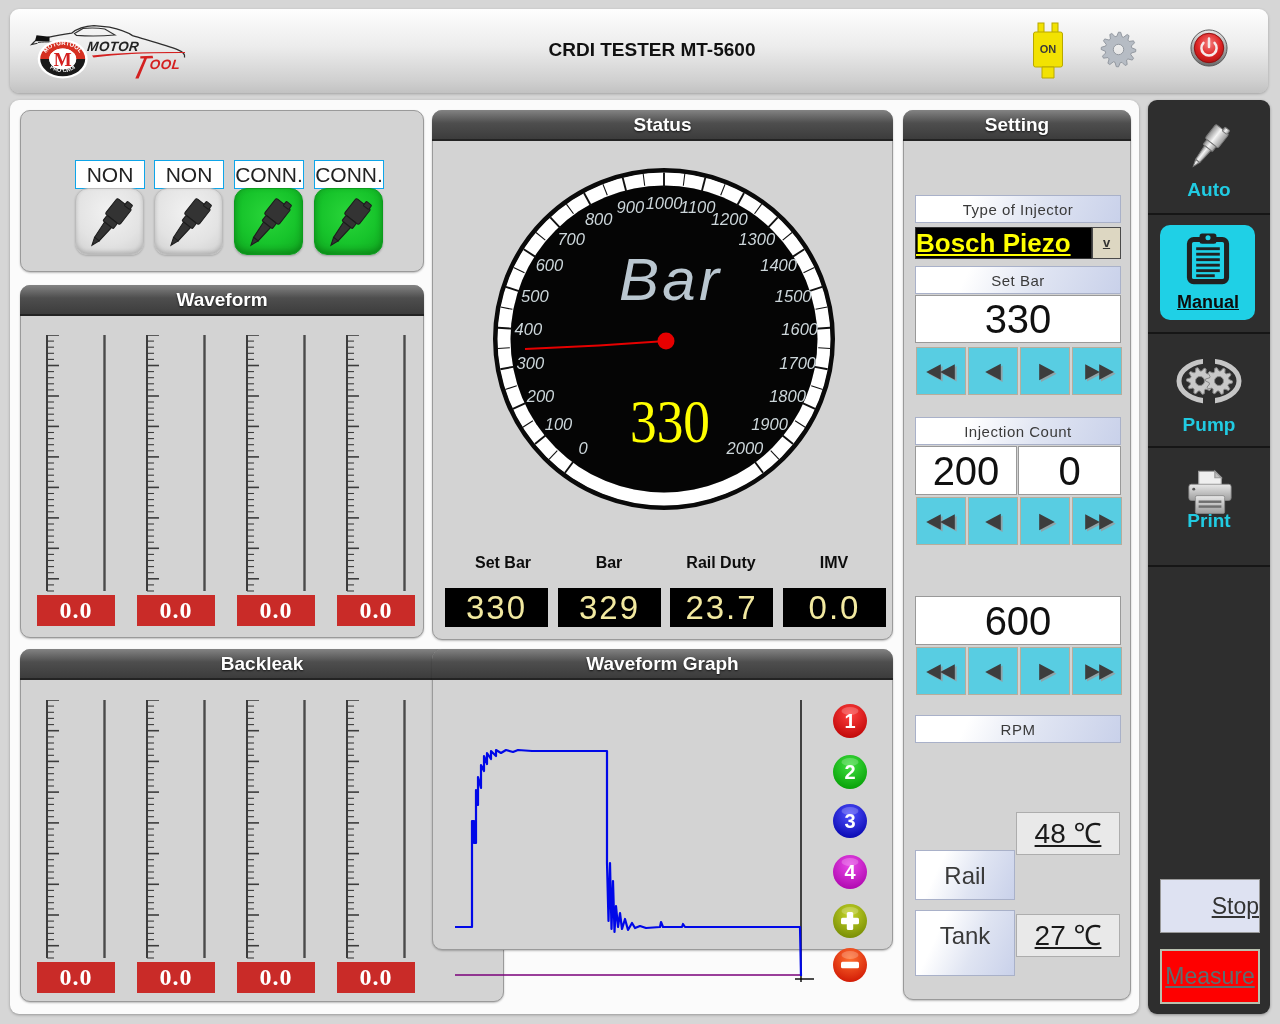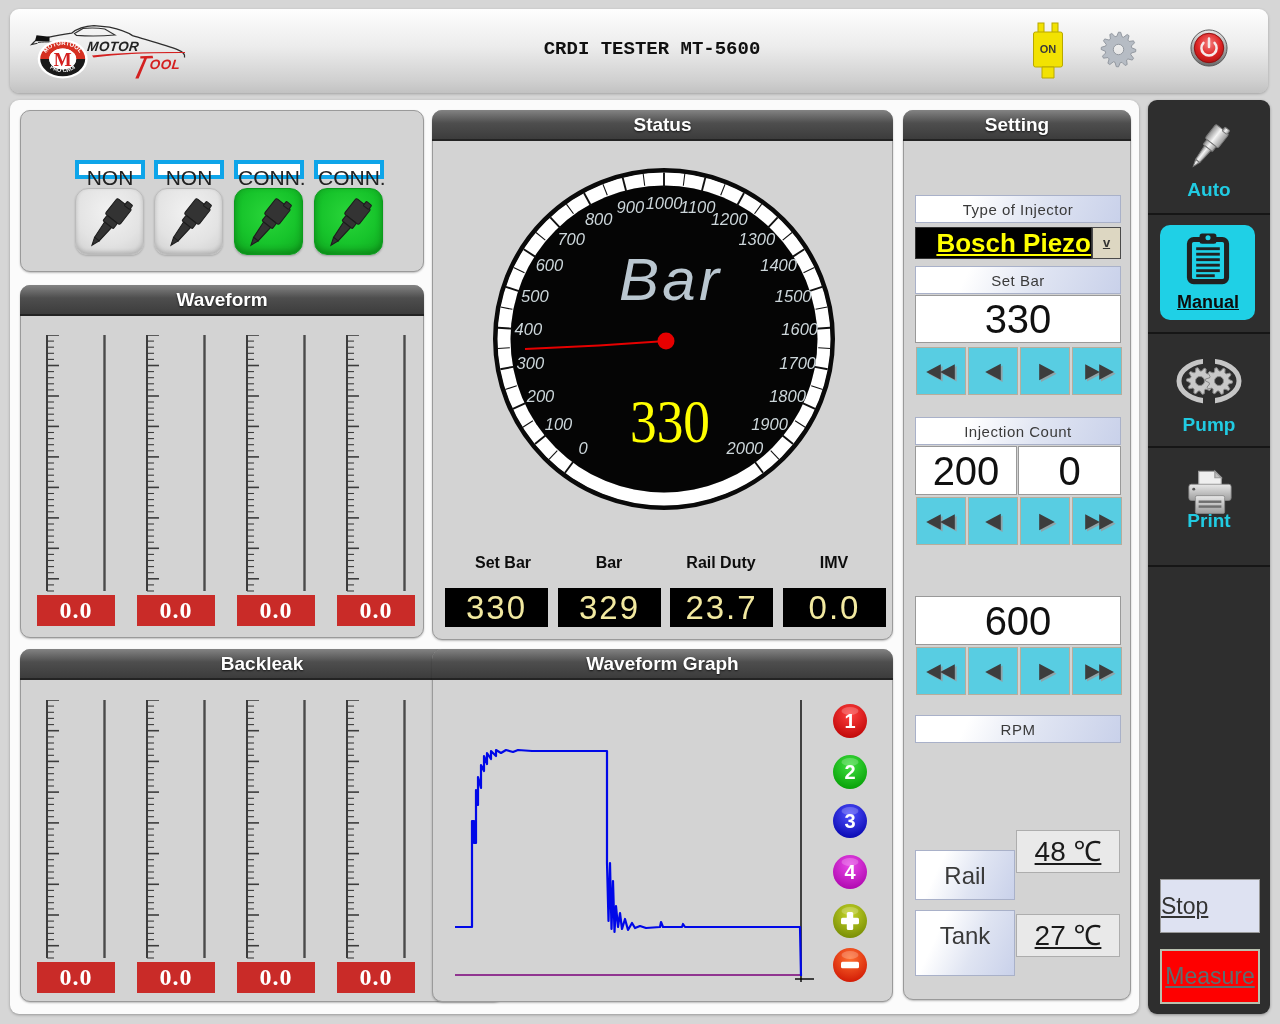--- a/index.html
+++ b/index.html
@@ -1,32 +1,32 @@
 <!DOCTYPE html>
 <html><head><meta charset="utf-8">
 <style>
 * { margin:0; padding:0; box-sizing:border-box; }
 html,body { width:1280px; height:1024px; background:#d6d6d6; font-family:"Liberation Sans", sans-serif; overflow:hidden; position:relative; }
 .abs { position:absolute;text-decoration:underline; }
 #header { position:absolute; left:10px; top:9px; width:1258px; height:84px; border-radius:9px;
   background:linear-gradient(#fefefe, #ececec 45%, #d0d0d0 85%, #c2c2c2); box-shadow:0 1px 3px rgba(0,0,0,0.25); }
-#title { position:absolute; left:392px; top:29px; width:500px; text-align:center; font-size:19px; font-weight:bold; color:#111; line-height:23px;font-family:Liberation Mono, monospace; }
+#title { position:absolute; left:392px; top:29px; width:500px; text-align:center; font-size:19px; font-weight:bold; color:#111; line-height:23px; }
 #container { position:absolute; left:10px; top:100px; width:1129px; height:914px; background:#fbfbfb; border-radius:9px; box-shadow:0 1px 3px rgba(0,0,0,0.3); }
 #sidebar { position:absolute; left:1148px; top:100px; width:122px; height:914px; background:#2e2e2e; border-radius:9px; box-shadow:0 1px 3px rgba(0,0,0,0.35); }
 .panel { position:absolute; background:#d3d3d3; border:1px solid #9a9a9a; border-radius:10px; box-shadow:0 1px 2px rgba(0,0,0,0.25); }
 .phead { position:absolute; left:-1px; top:-1px; right:-1px; height:31px; border-radius:10px 10px 0 0;
   background:linear-gradient(#838383, #4e4e4e 45%, #3c3c3c); border-bottom:2px solid #232323;
   color:#fff; font-weight:bold; font-size:19px; text-align:center; line-height:29px; text-shadow:0 1px 2px rgba(0,0,0,0.7); }
 .redbox { position:absolute; width:78px; height:31px; background:#c92b28; color:#fff; font-weight:bold;
   font-size:24px; font-family:"Liberation Serif", serif; text-align:center; line-height:30px; letter-spacing:1px; }
 .cyanbtn { position:absolute; width:50px; height:48px; background:#58cde2; border:1px solid #b6ad9c; }
 .slabel { position:absolute; width:206px; height:28px; background:linear-gradient(115deg, #ffffff 25%, #dfe4f2 60%, #c9d1ea);
   border:1px solid #a9b1c9; text-align:center; font-size:15px; color:#3a3a3a; line-height:27px; letter-spacing:0.5px; }
 .sval { position:absolute; background:#fff; border:1px solid #999; text-align:center; font-size:40px; color:#101010; }
-.injlabel { position:absolute; width:70px; height:19px; background:#fff; border:4px solid #0ea5e9; text-align:center; font-size:21px; color:#222; line-height:28px; }
+.injlabel { position:absolute; width:70px; height:29px; background:#fff; border:1px solid #0ea5e9; text-align:center; font-size:21px; color:#222; line-height:28px; }
 .injbtn { position:absolute; width:69px; height:67px; border-radius:13px; }
 .injbtn.off { background:radial-gradient(circle at 50% 35%, #f2f2f2, #e3e3e3 60%, #cfcfcf); box-shadow:inset 0 -2px 4px rgba(0,0,0,0.18), 0 1px 2px rgba(0,0,0,0.2); border:1px solid #bbb; }
 .injbtn.on { background:radial-gradient(circle at 50% 40%, #2ad63a, #17c42b 55%, #0fa61f); box-shadow:inset 0 -3px 6px rgba(0,60,0,0.35), 0 1px 2px rgba(0,0,0,0.25); border:1px solid #0c9c1e; }
 .lcdlabel { position:absolute; width:104px; text-align:center; font-size:16px; font-weight:bold; color:#0d0d0d; }
 .lcd { position:absolute; width:103px; height:39px; background:#000; color:#f2e9a0; font-size:33px; text-align:center; line-height:39px; letter-spacing:2px; }
 .sbtext { position:absolute; width:122px; text-align:center; font-weight:bold; font-size:19px; color:#21cbe2; }
 .divider { position:absolute; left:0; width:122px; height:2px; background:#161616; }
 </style></head>
 <body>
 
@@ -590,21 +590,21 @@
 <div class="lcdlabel" style="left:18px;top:443px">Set Bar</div>
 <div class="lcdlabel" style="left:124px;top:443px">Bar</div>
 <div class="lcdlabel" style="left:236px;top:443px">Rail Duty</div>
 <div class="lcdlabel" style="left:349px;top:443px">IMV</div>
 <div class="lcd" style="left:12px;top:477px">330</div>
 <div class="lcd" style="left:125px;top:477px">329</div>
 <div class="lcd" style="left:237px;top:477px">23.7</div>
 <div class="lcd" style="left:350px;top:477px">0.0</div>
 </div>
 
-<div class="panel" style="left:432px;top:649px;width:461px;height:353px">
+<div class="panel" style="left:432px;top:649px;width:461px;height:301px">
 <div class="phead">Waveform Graph</div>
 <svg width="459" height="351" viewBox="0 0 459 351" style="position:absolute;left:0px;top:0px">
 <line x1="22" y1="325" x2="368" y2="325" stroke="#7a007a" stroke-width="1.6"></line>
 <line x1="368" y1="50" x2="368" y2="332" stroke="#000" stroke-width="1.4"></line>
 <line x1="362" y1="329" x2="381" y2="329" stroke="#000" stroke-width="1.4"></line>
 <path d="M 22.0,277.0 L 39.0,277.0 L 39.0,171.0 L 41.0,171.0 L 41.0,193.0 L 43.0,193.0 L 43.0,140.0 L 45.0,155.0 L 45.0,127.0 L 48.0,138.0 L 48.0,115.0 L 51.0,121.0 L 51.0,106.0 L 54.0,114.0 L 54.0,103.0 L 58.0,109.0 L 58.0,101.0 L 63.0,106.0 L 63.0,100.0 L 68.0,103.0 L 73.0,100.0 L 80.0,102.0 L 85.0,100.0 L 99.0,101.0 L 174.0,101.0 L 174.0,213.0 L 175.5,271.0 L 177.0,213.0 L 178.5,279.0 L 180.0,231.0 L 181.5,282.0 L 183.0,256.0 L 185.0,277.0 L 187.0,263.0 L 189.0,279.0 L 192.0,269.0 L 195.0,280.0 L 199.0,273.0 L 202.0,278.0 L 207.0,276.0 L 213.0,278.0 L 227.0,277.0 L 228.0,272.0 L 230.0,277.0 L 249.0,277.0 L 250.0,274.0 L 252.0,277.0 L 367.0,277.0 L 368.0,326.0" fill="none" stroke="#0008e8" stroke-width="2.2" stroke-linejoin="round"></path>
 </svg>
 <svg width="46" height="351" viewBox="0 0 46 351" style="position:absolute;left:396px;top:0px">
       <defs>
         <radialGradient id="bg0" cx="0.5" cy="0.3" r="0.8">
@@ -650,21 +650,21 @@
       <rect x="17.8" y="262" width="6.4" height="18" rx="1.5" fill="#fff"></rect>
       <circle cx="21" cy="315" r="17" fill="url(#bg5)"></circle>
       <ellipse cx="21" cy="305" rx="8.5" ry="4" fill="rgba(255,255,255,0.22)"></ellipse>
       <rect x="12" y="311.8" width="18" height="6.4" rx="1.5" fill="#fff"></rect>
     </svg>
 </div>
 
 <div class="panel" style="left:903px;top:110px;width:228px;height:890px">
 <div class="phead">Setting</div>
 <div class="slabel" style="left:11px;top:84px">Type of Injector</div>
-<div class="abs" style="left:11px;top:116px;width:177px;height:32px;background:#000;border:1px solid #333;text-align:right;line-height:31px;font-size:26px;font-weight:bold;color:#ffff00">Bosch Piezo</div>
+<div class="abs" style="left:11px;top:116px;width:177px;height:32px;background:#000;border:1px solid #333;text-align:left;line-height:31px;font-size:26px;font-weight:bold;color:#ffff00">Bosch Piezo</div>
 <div class="abs" style="left:188px;top:116px;width:29px;height:32px;background:#ddd7c2;border:1px solid #4a4a4a;text-align:center;line-height:30px;font-size:13px;font-weight:bold;color:#333">v</div>
 <div class="slabel" style="left:11px;top:155px">Set Bar</div>
 <div class="sval" style="left:11px;top:184px;width:206px;height:48px;line-height:47px">330</div>
 <div class="cyanbtn" style="left:12px;top:236px"><svg width="50" height="48" viewBox="0 0 50 48">
         <polygon points="25.6,18.0 25.6,33.6 11.0,25.8" fill="#8fa3a8"></polygon>
         <polygon points="39.6,18.0 39.6,33.6 25.0,25.8" fill="#8fa3a8"></polygon>
         <polygon points="23.8,16.2 23.8,31.8 9.2,24.0" fill="#3d3d3d"></polygon>
         <polygon points="37.8,16.2 37.8,31.8 23.2,24.0" fill="#3d3d3d"></polygon>
       </svg></div>
     <div class="cyanbtn" style="left:64px;top:236px"><svg width="50" height="48" viewBox="0 0 50 48">
@@ -720,21 +720,21 @@
         <polygon points="18.2,15.8 18.2,32.2 33.8,24.0" fill="#3d3d3d"></polygon>
       </svg></div>
     <div class="cyanbtn" style="left:168px;top:536px"><svg width="50" height="48" viewBox="0 0 50 48">
         <polygon points="14.0,18.0 14.0,33.6 28.6,25.8" fill="#8fa3a8"></polygon>
         <polygon points="28.0,18.0 28.0,33.6 42.6,25.8" fill="#8fa3a8"></polygon>
         <polygon points="12.2,16.2 12.2,31.8 26.8,24.0" fill="#3d3d3d"></polygon>
         <polygon points="26.2,16.2 26.2,31.8 40.8,24.0" fill="#3d3d3d"></polygon>
       </svg></div>
 <div class="slabel" style="left:11px;top:604px">RPM</div>
 <div class="slabel" style="left:11px;top:739px;width:100px;height:50px;line-height:49px;font-size:24px;letter-spacing:0">Rail</div>
-<div class="abs" style="left:112px;top:719px;width:104px;height:43px;background:#e9e9e9;border:1px solid #adadad;text-align:center;line-height:42px;font-size:28px;color:#1a1a1a">48 ℃</div>
+<div class="abs" style="left:112px;top:701px;width:104px;height:43px;background:#e9e9e9;border:1px solid #adadad;text-align:center;line-height:42px;font-size:28px;color:#1a1a1a">48 ℃</div>
 <div class="slabel" style="left:11px;top:799px;width:100px;height:66px;line-height:49px;font-size:24px;letter-spacing:0">Tank</div>
 <div class="abs" style="left:112px;top:803px;width:104px;height:43px;background:#e9e9e9;border:1px solid #adadad;text-align:center;line-height:42px;font-size:28px;color:#1a1a1a">27 ℃</div>
 </div>
 
 <div id="sidebar">
 <div class="abs" style="left:31px;top:16px"><svg width="60" height="60" viewBox="0 0 64 64">
         <defs>
           <linearGradient id="sgrad" x1="0" y1="0" x2="1" y2="0">
             <stop offset="0" stop-color="#8f8f8f"></stop>
             <stop offset="0.45" stop-color="#f5f5f5"></stop>
@@ -786,15 +786,15 @@
 <polygon points="18,4 38,4 46,12 46,22 18,22" fill="#efefef" stroke="#999" stroke-width="1.5"></polygon>
 <polygon points="38,4 38,12 46,12" fill="#c0c0c0" stroke="#999" stroke-width="1.5"></polygon>
 <rect x="6" y="20" width="52" height="20" rx="3" fill="url(#pg)" stroke="#888" stroke-width="1"></rect>
 <circle cx="12" cy="26" r="1.8" fill="#555"></circle>
 <rect x="14" y="34" width="36" height="22" rx="2" fill="url(#pg)" stroke="#888" stroke-width="1"></rect>
 <rect x="18" y="40" width="28" height="3" fill="#6f6f6f"></rect>
 <rect x="18" y="46" width="28" height="3" fill="#6f6f6f"></rect>
 </svg></div>
 <div class="sbtext" style="top:410px">Print</div>
 <div class="divider" style="top:465px"></div>
-<div class="abs" style="left:12px;top:779px;width:100px;height:54px;background:#dee2f2;border:1px solid #999;text-align:left;line-height:52px;font-size:23px;color:#333">Stop</div>
+<div class="abs" style="left:12px;top:779px;width:100px;height:54px;background:#dee2f2;border:1px solid #999;text-align:right;line-height:52px;font-size:23px;color:#333">Stop</div>
 <div class="abs" style="left:12px;top:849px;width:100px;height:55px;background:#fe0000;border:2px solid #b9c1af;text-align:center;line-height:51px;font-size:23px;color:#5c6e70">Measure</div>
 </div>
 
 </body></html>

